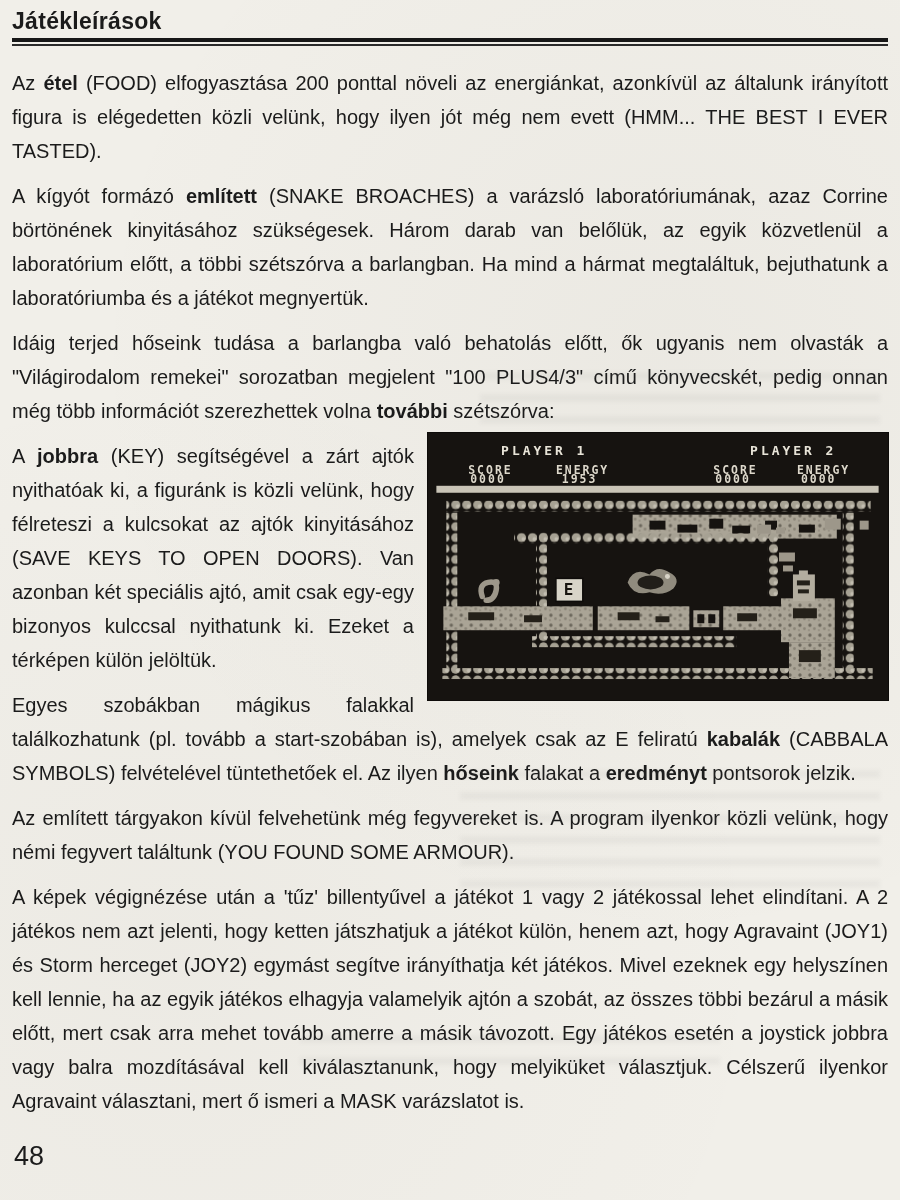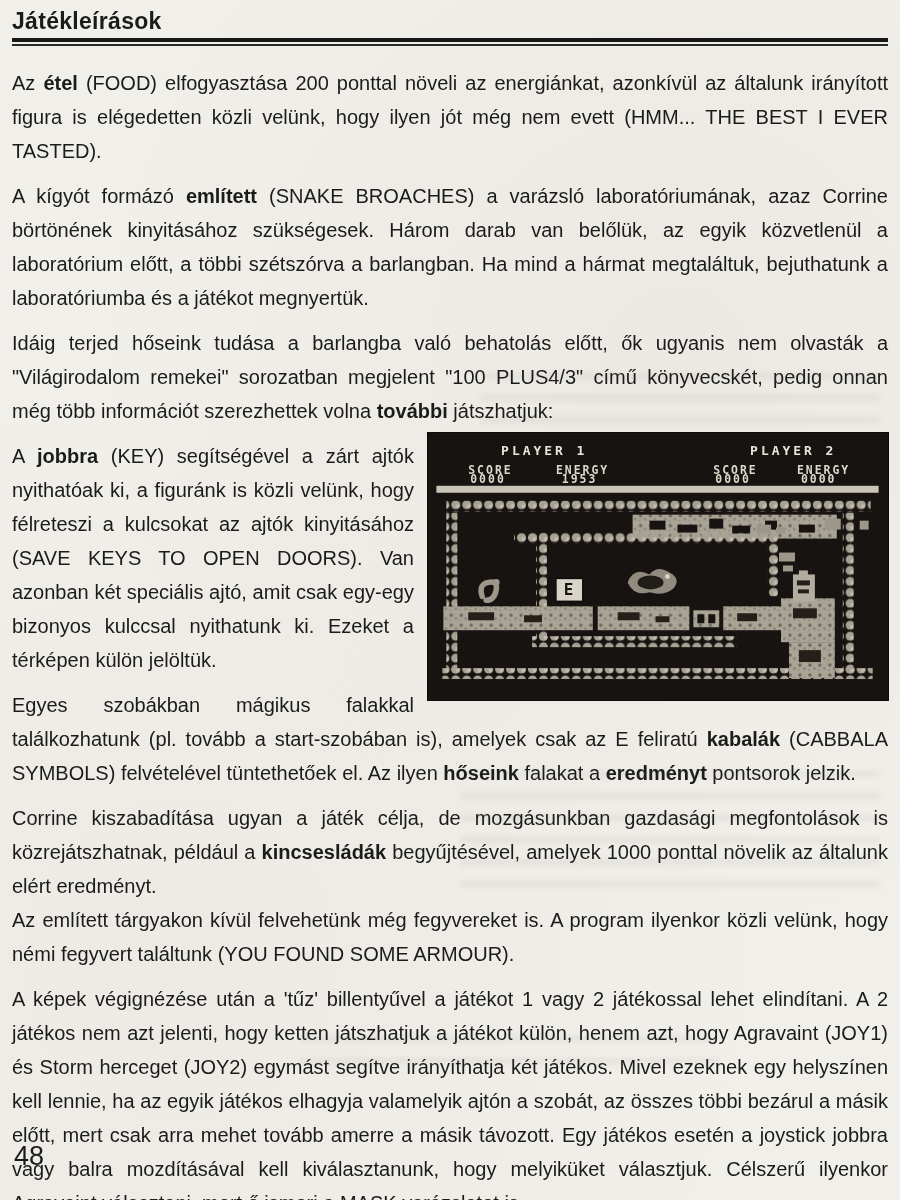--- a/index.html
+++ b/index.html
@@ -42,21 +42,21 @@
   <div class="content">
 
     <div class="hdr">
       <span class="hdr-left">Játékleírások</span>
     </div>
     <div class="rule-thick"></div>
     <div class="rule-thin"></div>
 
     <p class="para"><span>Az </span><span class="bold">étel</span><span> (FOOD) elfogyasztása 200 ponttal növeli az energiánkat, azonkívül az általunk irányított figura is elégedetten közli velünk, hogy ilyen jót még nem evett (HMM... THE BEST I EVER TASTED).</span></p>
     <p class="para"><span>A kígyót formázó </span><span class="bold">említett</span><span> (SNAKE BROACHES) a varázsló laboratóriumának, azaz Corrine börtönének kinyitásához szükségesek. Három darab van belőlük, az egyik közvetlenül a laboratórium előtt, a többi szétszórva a barlangban. Ha mind a hármat megtaláltuk, bejuthatunk a laboratóriumba és a játékot megnyertük.</span></p>
-    <p class="para"><span>Idáig terjed hőseink tudása a barlangba való behatolás előtt, ők ugyanis nem olvasták a "Világirodalom remekei" sorozatban megjelent "100 PLUS4/3" című könyvecskét, pedig onnan még több információt szerezhettek volna </span><span class="bold">további</span><span> játszhatjuk:</span></p>
+    <p class="para"><span>Idáig terjed hőseink tudása a barlangba való behatolás előtt, ők ugyanis nem olvasták a "Világirodalom remekei" sorozatban megjelent "100 PLUS4/3" című könyvecskét, pedig onnan még több információt szerezhettek volna </span><span class="bold">további</span><span> szétszórva:</span></p>
 
     <div class="gamewrap">
       <svg viewBox="0 0 461 252" width="460" height="251">
         <defs>
           <pattern id="beads" width="11" height="11" patternUnits="userSpaceOnUse">
             <circle cx="5.5" cy="6" r="4.6" fill="#a6a193"></circle>
             <circle cx="7.5" cy="7.5" r="2" fill="#c2bdb0"></circle>
           </pattern>
           <pattern id="rock" width="10" height="10" patternUnits="userSpaceOnUse">
             <rect width="10" height="10" fill="#aaa496"></rect>
@@ -142,21 +142,20 @@
           <rect x="433" y="88" width="9" height="9"></rect>
           <rect x="352" y="120" width="16" height="9"></rect>
           <rect x="356" y="133" width="10" height="6"></rect>
         </g>
       </svg>
     </div>
 
     <p class="para"><span>A </span><span class="bold">jobbra</span><span> (KEY) segítségével a zárt ajtók nyithatóak ki, a figuránk is közli velünk, hogy félreteszi a kulcsokat az ajtók kinyitásához (SAVE KEYS TO OPEN DOORS). Van azonban két speciális ajtó, amit csak egy-egy bizonyos kulccsal nyithatunk ki. Ezeket a térképen külön jelöltük.</span></p>
     <p class="para"><span>Egyes szobákban mágikus falakkal találkozhatunk (pl. tovább a start-szobában is), amelyek csak az E feliratú </span><span class="bold">kabalák</span><span> (CABBALA SYMBOLS) felvételével tüntethetőek el. Az ilyen </span><span class="bold">hőseink</span><span> falakat a </span><span class="bold">eredményt</span><span> pontsorok jelzik.</span></p>
     <div class="clear"></div>
-    <p class="para tight"><span>Corrine kiszabadítása ugyan a játék célja, de mozgásunkban gazdasági megfontolások is közrejátszhatnak, például a </span><span class="bold">kincsesládák</span><span> begyűjtésével, amelyek 1000 ponttal növelik az általunk elért eredményt.</span></p>
     <p class="para cont"><span>Az említett tárgyakon kívül felvehetünk még fegyvereket is. A program ilyenkor közli velünk, hogy némi fegyvert találtunk (YOU FOUND SOME ARMOUR).</span></p>
     <p class="para"><span>A képek végignézése után a 'tűz' billentyűvel a játékot 1 vagy 2 játékossal lehet elindítani. A 2 játékos nem azt jelenti, hogy ketten játszhatjuk a játékot külön, henem azt, hogy Agravaint (JOY1) és Storm herceget (JOY2) egymást segítve irányíthatja két játékos. Mivel ezeknek egy helyszínen kell lennie, ha az egyik játékos elhagyja valamelyik ajtón a szobát, az összes többi bezárul a másik előtt, mert csak arra mehet tovább amerre a másik távozott. Egy játékos esetén a joystick jobbra vagy balra mozdításával kell kiválasztanunk, hogy melyiküket választjuk. Célszerű ilyenkor Agravaint választani, mert ő ismeri a MASK varázslatot is.</span></p>
 
   </div>
 
   <div class="smudge sm1"></div>
   <div class="smudge sm2"></div>
   <div class="smudge sm3"></div>
 
   <div class="pagenum">48</div>

